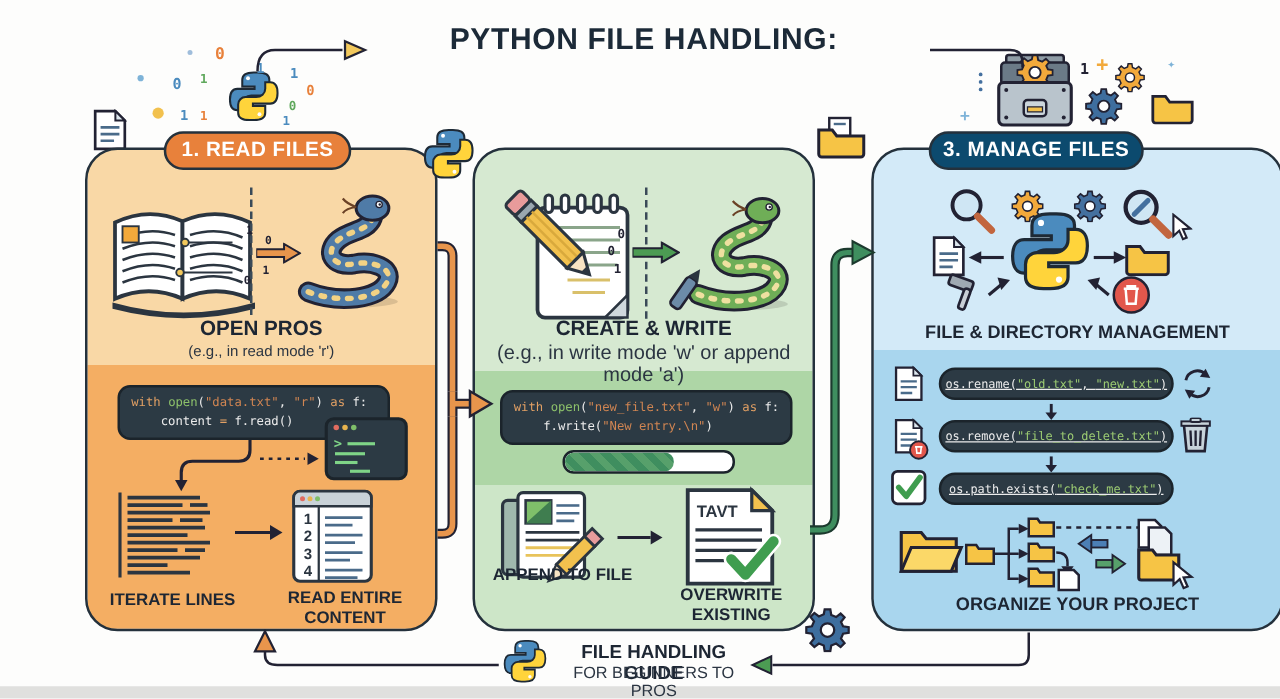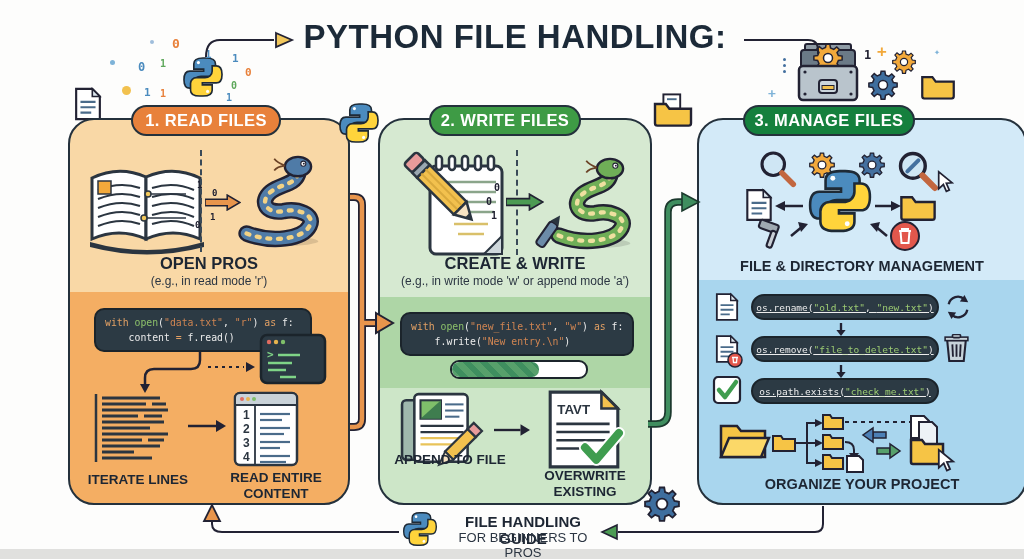--- a/index.html
+++ b/index.html
@@ -1,38 +1,38 @@
 <!DOCTYPE html>
 <html><head>
 <meta charset="utf-8">
 <style>
   html,body{margin:0;padding:0;background:#fff;}
   .canvas{position:relative;width:1024px;height:559px;background:#FDFDFC;overflow:hidden;
           font-family:"Liberation Sans",sans-serif;color:#1C2A38;}
   .abs{position:absolute;}
   svg{display:block;overflow:visible;}
   
-  .title1{left:230px;top:18px;width:570px;text-align:center;font-size:33px;font-weight:700;
+  .title1{left:230px;top:18px;width:570px;text-align:center;font-size:24px;font-weight:700;
           letter-spacing:.5px;color:#1C2A38;}
   .title2{left:230px;top:54px;width:570px;text-align:center;font-size:23px;font-weight:700;
           letter-spacing:.3px;color:#1C2A38;}
   .bit{position:absolute;font-weight:700;font-family:"DejaVu Sans Mono",monospace;}
   .dot{position:absolute;border-radius:50%;}
   
   .panel{position:absolute;top:118px;height:387px;border:2.5px solid #24313C;border-radius:26px;
          box-sizing:border-box;z-index:1;}
   .panel-read{left:68px;width:282px;background:linear-gradient(#F9D8A6 0 172px,#F4AE63 172px 100%);}
   .panel-write{left:378px;width:274px;background:linear-gradient(#D6E9D1 0 177px,#AED6A6 177px 268px,#CDE6C8 268px 100%);}
   .panel-manage{left:685px;width:330px;background:linear-gradient(#D3EAF8 0 160px,#A9D6EE 160px 100%);margin-left:12px;}
   .pill{position:absolute;top:105px;height:31px;border:2.5px solid #24313C;border-radius:18px;
         display:flex;align-items:center;justify-content:center;color:#fff;font-size:16.5px;
         font-weight:700;letter-spacing:.4px;z-index:3;box-sizing:border-box;}
   .pill-read{left:131px;width:150px;background:#E8813B;}
   .pill-write{left:429px;width:152px;background:#3E9B45;}
-  .pill-manage{left:743px;width:172px;background:#15803d;}
+  .pill-manage{left:743px;width:172px;background:#0c4a6e;}
   .step-title{position:absolute;width:100%;text-align:center;font-size:16.5px;font-weight:700;color:#1d2633;}
   .step-sub{position:absolute;width:100%;text-align:center;font-size:12px;color:#2b3542;}
   .divider{position:absolute;width:0;border-left:2px dashed #3a4a58;}
   .small-label{position:absolute;text-align:center;font-size:13.5px;font-weight:700;color:#1d2633;}
   
   .codebox{position:absolute;background:#2C3A44;border:2px solid #1b242b;border-radius:10px;
            box-sizing:border-box;padding:5px 9px;font-family:"DejaVu Sans Mono",monospace;
            font-size:9.8px;line-height:1.55;color:#ECECEC;}
   .code-line{white-space:pre;}
   .codepill{position:absolute;background:#2C3A44;border:2px solid #1b242b;border-radius:13px;
@@ -333,21 +333,21 @@
     <svg class="abs" style="left:165px;top:34px;--body:#6FAE57;--belly:#EFE0A0" width="97" height="97" viewBox="0 0 100 100">
         <use href="#i-snake"></use>
       </svg>
     <svg class="abs" style="left:150px;top:96px" width="42" height="42" viewBox="0 0 40 40">
       <g transform="rotate(-55 17 17)">
         <rect x="3" y="12" width="26" height="9" rx="3" fill="#6C8BA8" stroke="#223" stroke-width="2"></rect>
         <polygon points="29,12 38,16.5 29,21" fill="#2b3540"></polygon>
       </g>
     </svg>
     <div class="step-title" style="top:134px">CREATE &amp; WRITE</div>
-    <div class="step-sub" style="top:154px;font-size:12px">(e.g., in write mode 'w' or append mode 'a')</div>
+    <div class="step-sub" style="top:154px;font-size:16px">(e.g., in write mode 'w' or append mode 'a')</div>
 
     <div class="codebox" style="left:20px;top:192px;width:234px">
       <div class="code-line"><span class="tk-kw">with </span><span class="tk-fn">open</span><span class="tk-pl">(</span><span class="tk-st">"new_file.txt"</span><span class="tk-pl">, </span><span class="tk-st">"w"</span><span class="tk-pl">) </span><span class="tk-kw">as</span><span class="tk-pl"> f:</span></div>
       <div class="code-line"><span class="tk-pl">    f.write(</span><span class="tk-st">"New entry.\n"</span><span class="tk-pl">)</span></div>
     </div>
     <div class="progress" style="left:70px;top:240px;width:134px;height:15px">
       <div class="fill"></div>
     </div>
 
     <svg class="abs" style="left:20px;top:272px" width="84" height="76" viewBox="0 0 82 74">
@@ -386,21 +386,20 @@
           <line x1="14" y1="49" x2="66" y2="49"></line>
           <line x1="14" y1="57" x2="46" y2="57"></line>
         </g>
       <path d="M42 56l11 12 22-26" fill="none" stroke="#fff" stroke-width="12" stroke-linecap="round" stroke-linejoin="round"></path>
       <path d="M42 56l11 12 22-26" fill="none" stroke="#3F9D4F" stroke-width="8" stroke-linecap="round" stroke-linejoin="round"></path>
     </svg>
     <div class="small-label" style="left:4px;top:332px;width:132px">APPEND TO FILE</div>
     <div class="small-label" style="left:150px;top:348px;width:110px">OVERWRITE</div>
     <div class="small-label" style="left:150px;top:364px;width:110px">EXISTING</div>
   </div>
-  <div class="pill pill-write">2. WRITE FILES</div>
 
   <div class="panel panel-manage">
     <svg class="abs" style="left:58px;top:28px" width="40" height="40" viewBox="0 0 32 32">
         <use href="#i-magnifier"></use>
       </svg>
     <svg class="abs" style="left:110px;top:32px;color:#F2A93B" width="26" height="26" viewBox="0 0 24 24">
         <use href="#i-gear"></use>
       </svg>
     <svg class="abs" style="left:160px;top:32px;color:#44709F" width="26" height="26" viewBox="0 0 24 24">
         <use href="#i-gear"></use>

